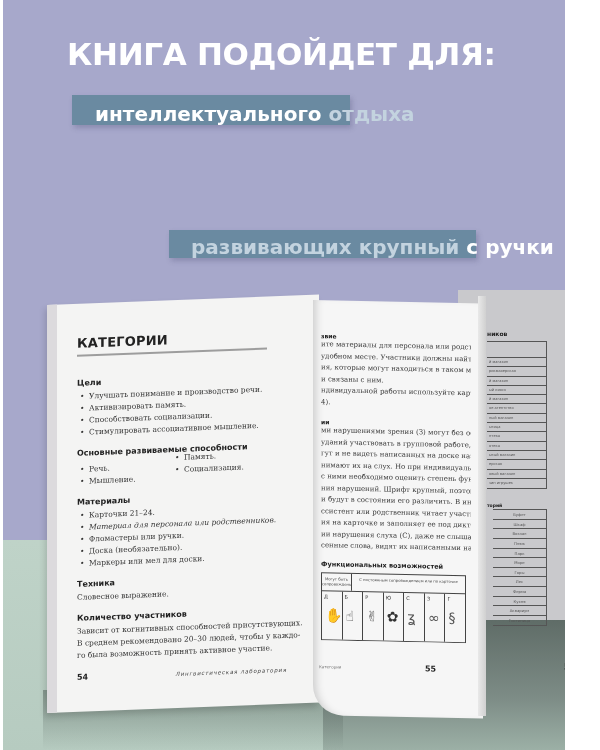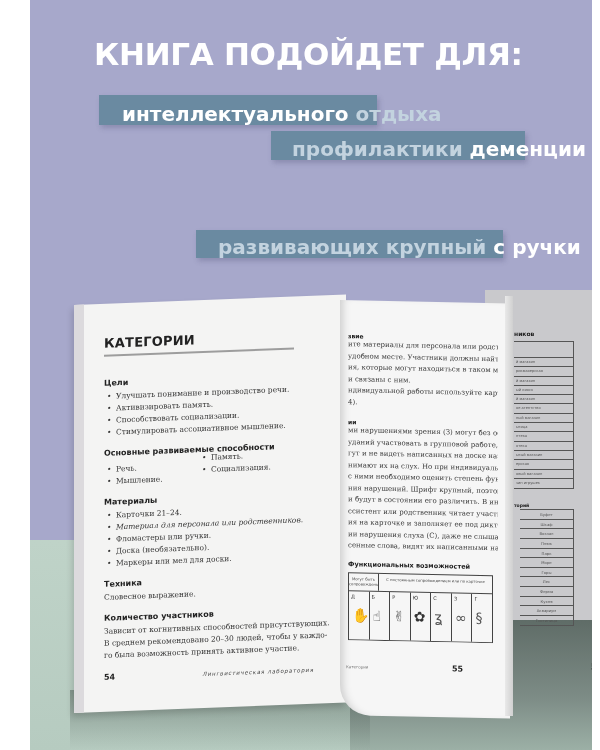--- a/index.html
+++ b/index.html
@@ -1,20 +1,20 @@
 <!DOCTYPE html>
 <html><head>
   <meta charset="utf-8">
   <style>
     * { box-sizing: border-box; margin: 0; padding: 0; }
     html, body { width: 600px; height: 750px; overflow: hidden; background: #ffffff; }
     body { position: relative; font-family: "DejaVu Sans", sans-serif; }
 
     .canvas {
-      position: absolute; left: 30px; top: 0; width: 562px; height: 750px; overflow: hidden;
+      position: absolute; left: 3px; top: 0; width: 562px; height: 750px; overflow: hidden;
       background: #a7a8cb;
     }
     .bg-bottom {
       position: absolute; left: 0; top: 540px; width: 562px; height: 210px;
       background: linear-gradient(180deg, #bfd3c8 0%, #b6cbc0 100%);
     }
 
     .headline {
       position: absolute; left: 64px; top: 36px; width: 460px;
       color: #ffffff; font-weight: bold; font-size: 31px; letter-spacing: -0.3px;
@@ -116,23 +116,20 @@
 </head>
 <body>
 
 <div class="canvas">
   <div class="bg-bottom"></div>
 
   <div class="headline">КНИГА ПОДОЙДЕТ ДЛЯ:</div>
 
   <div class="tag tag-1">
     <span class="strong">интеллектуального</span><span class="light"> отдыха</span>
-  </div>
-  <div class="tag tag-2">
-    <span class="light">профилактики </span><span class="strong">деменции</span>
   </div>
   <div class="tag tag-4">
     <span class="light">развивающих крупный </span><span class="strong">с ручки</span>
   </div>
 
   <div class="book">
     <div class="page-back"></div>
     <div class="dark-shadow"></div>
     <div class="floor-shadow"></div>
 

